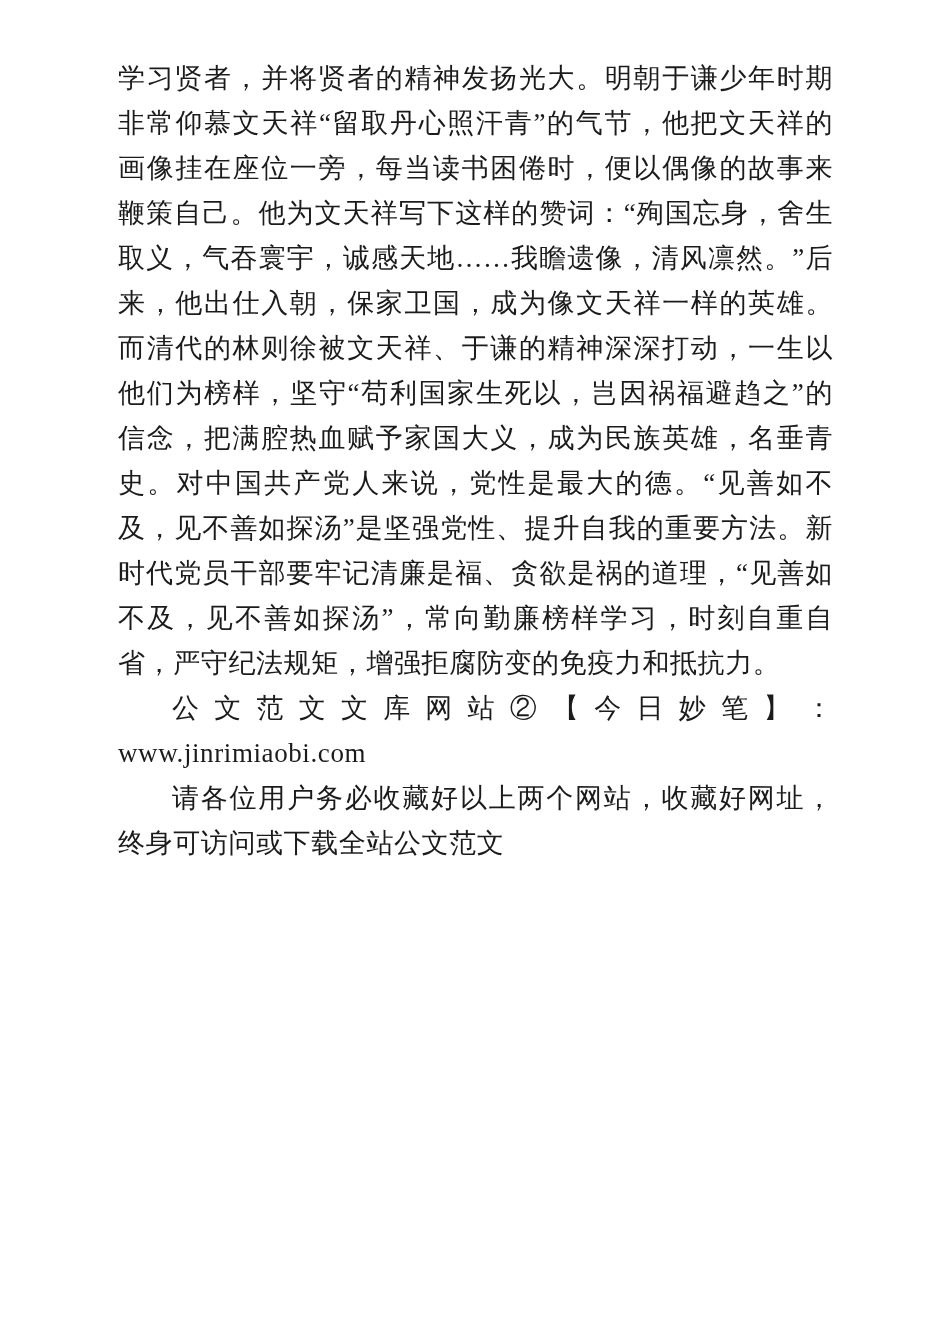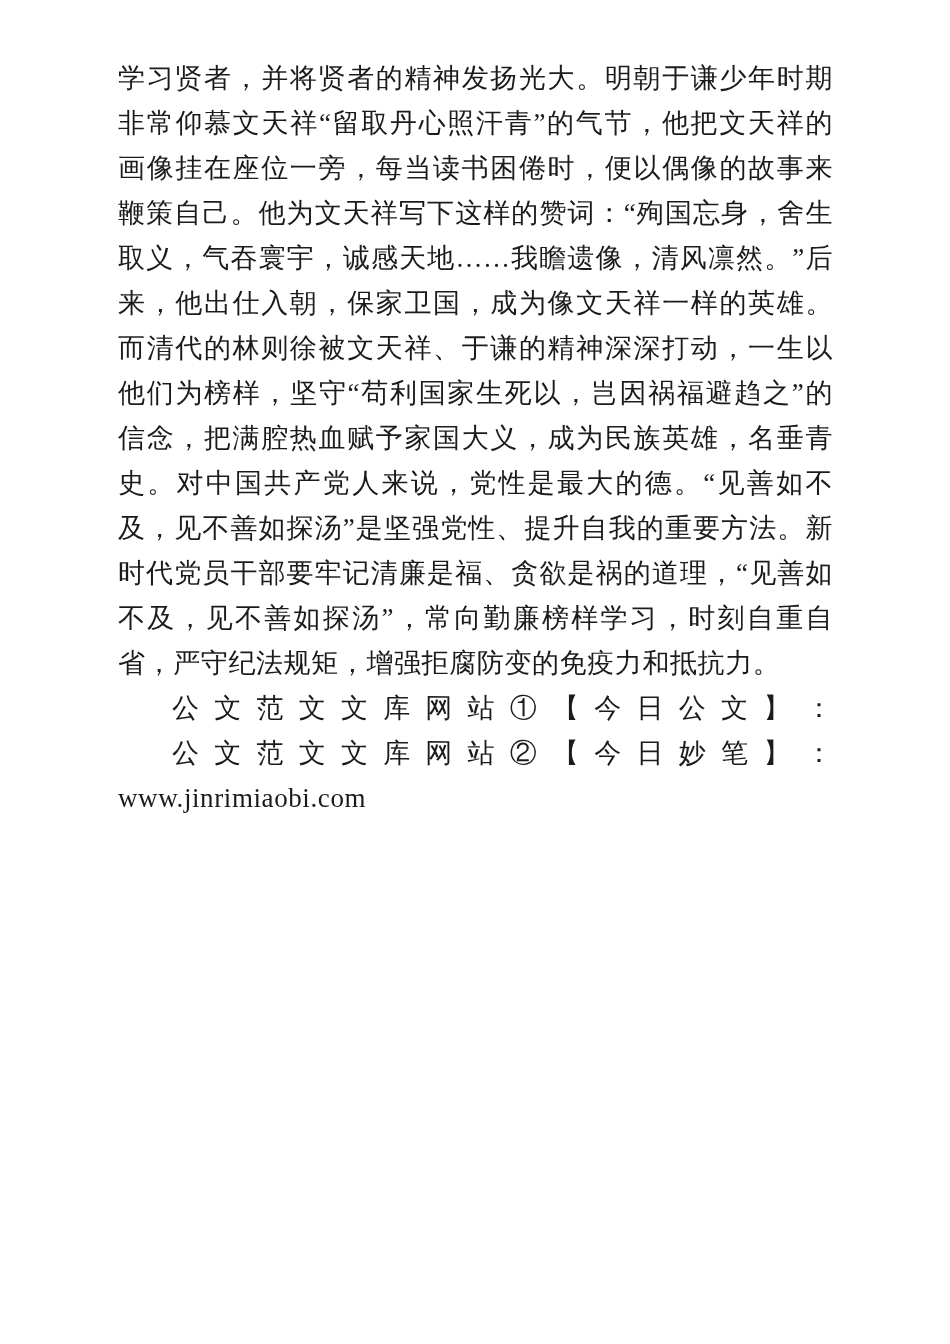--- a/index.html
+++ b/index.html
@@ -40,20 +40,20 @@
   }
 </style>
 </head>
 <body>
 
 <div class="page">
 
   <p class="para">学习贤者，并将贤者的精神发扬光大。明朝于谦少年时期非常仰慕文天祥“留取丹心照汗青”的气节，他把文天祥的画像挂在座位一旁，每当读书困倦时，便以偶像的故事来鞭策自己。他为文天祥写下这样的赞词：“殉国忘身，舍生取义，气吞寰宇，诚感天地……我瞻遗像，清风凛然。”后来，他出仕入朝，保家卫国，成为像文天祥一样的英雄。而清代的林则徐被文天祥、于谦的精神深深打动，一生以他们为榜样，坚守“苟利国家生死以，岂因祸福避趋之”的信念，把满腔热血赋予家国大义，成为民族英雄，名垂青史。对中国共产党人来说，党性是最大的德。“见善如不及，见不善如探汤”是坚强党性、提升自我的重要方法。新时代党员干部要牢记清廉是福、贪欲是祸的道理，“见善如不及，见不善如探汤”，常向勤廉榜样学习，时刻自重自省，严守纪法规矩，增强拒腐防变的免疫力和抵抗力。</p>
 
 
-  <p class="para stretch">公文范文文库网站①【今日公文】：</p>
 
 
   <p class="para indent">公文范文文库网站②【今日妙笔】：www.jinrimiaobi.com</p>
 
+  <p class="para indent">请各位用户务必收藏好以上两个网站，收藏好网址，终身可访问或下载全站公文范文</p>
 
 
 </div>
 
 </body></html>

